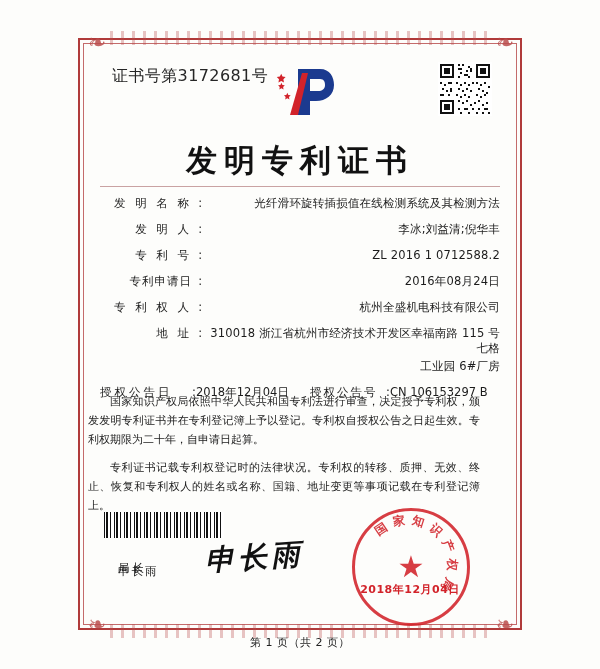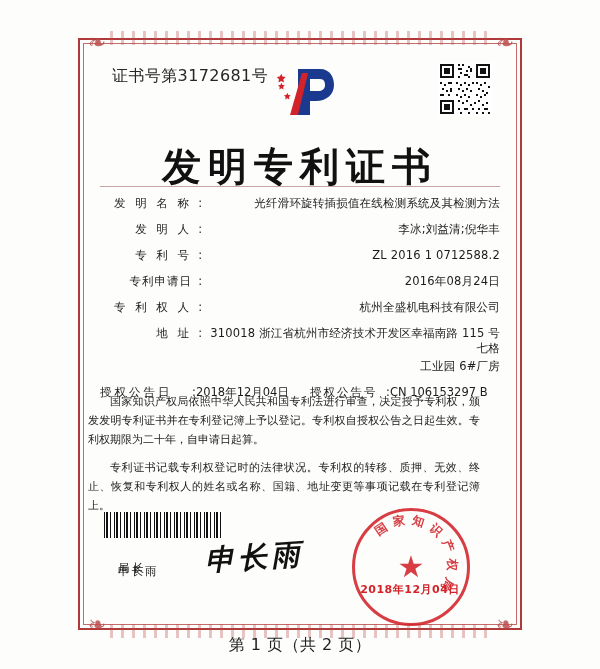--- a/index.html
+++ b/index.html
@@ -103,21 +103,21 @@
   }
 
   
   .title {
     position: absolute;
     left: 0;
     right: 0;
     top: 140px;
     text-align: center;
     font-family: "DejaVu Serif", "Liberation Serif", serif;
-    font-size: 39px;
+    font-size: 31px;
     font-weight: bold;
     letter-spacing: 7px;
     color: #111;
   }
 
   
   .hr-main {
     position: absolute;
     left: 100px;
     top: 186px;
@@ -273,21 +273,21 @@
     letter-spacing: .5px;
   }
 
   
   .footer {
     position: absolute;
     left: 0;
     right: 0;
     top: 635px;
     text-align: center;
-    font-size: 16px;
+    font-size: 11px;
     color: #222;
     letter-spacing: .5px;
   }
 </style>
 </head>
 <body>
 
 <div class="certificate">
 
   <div class="border-outer"></div>

